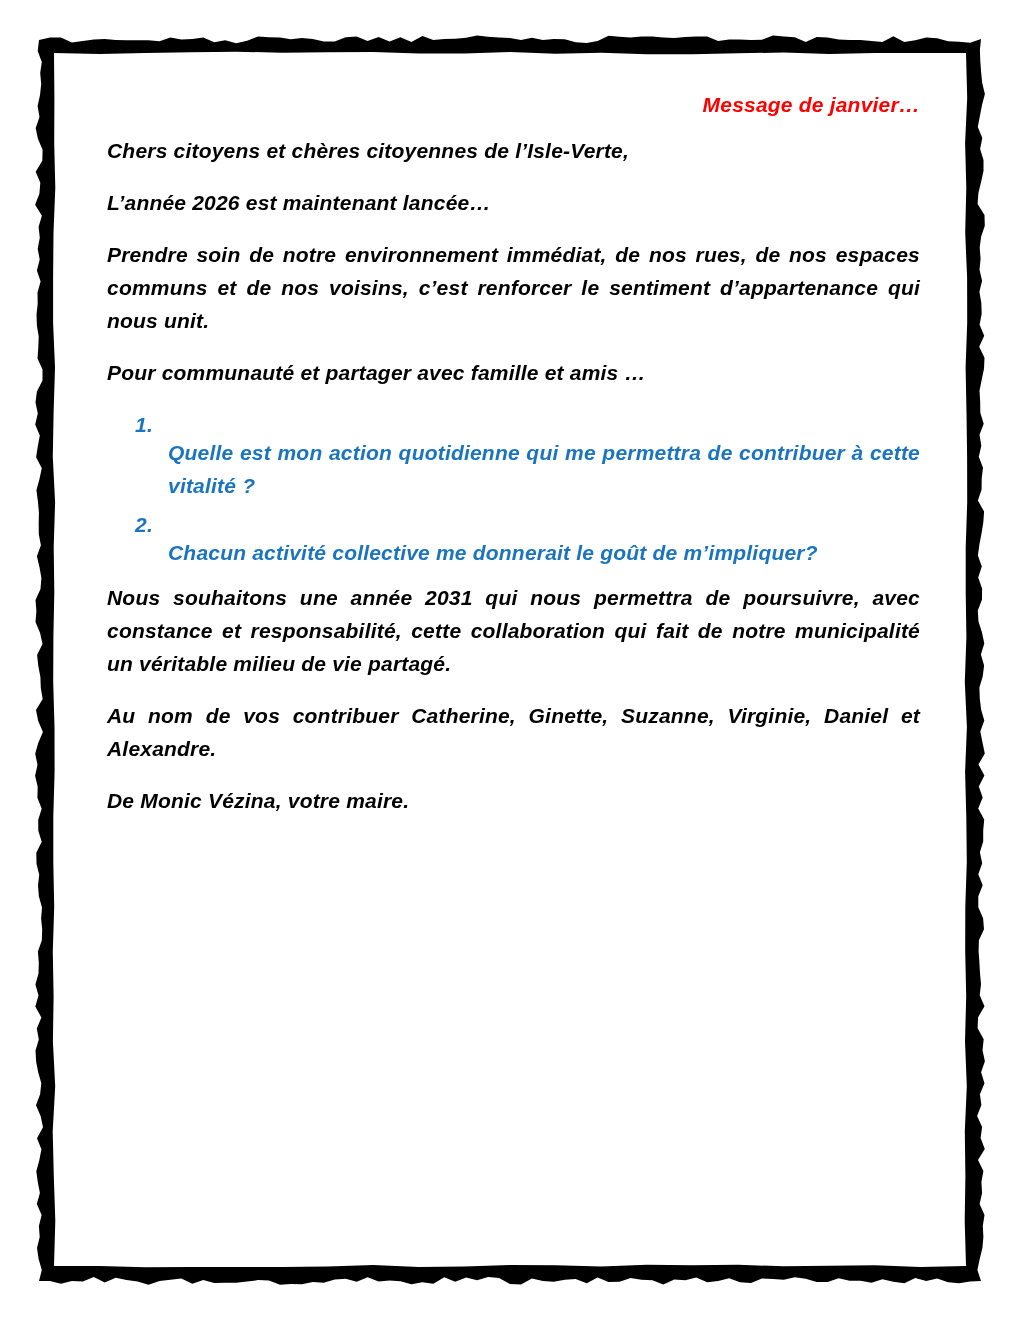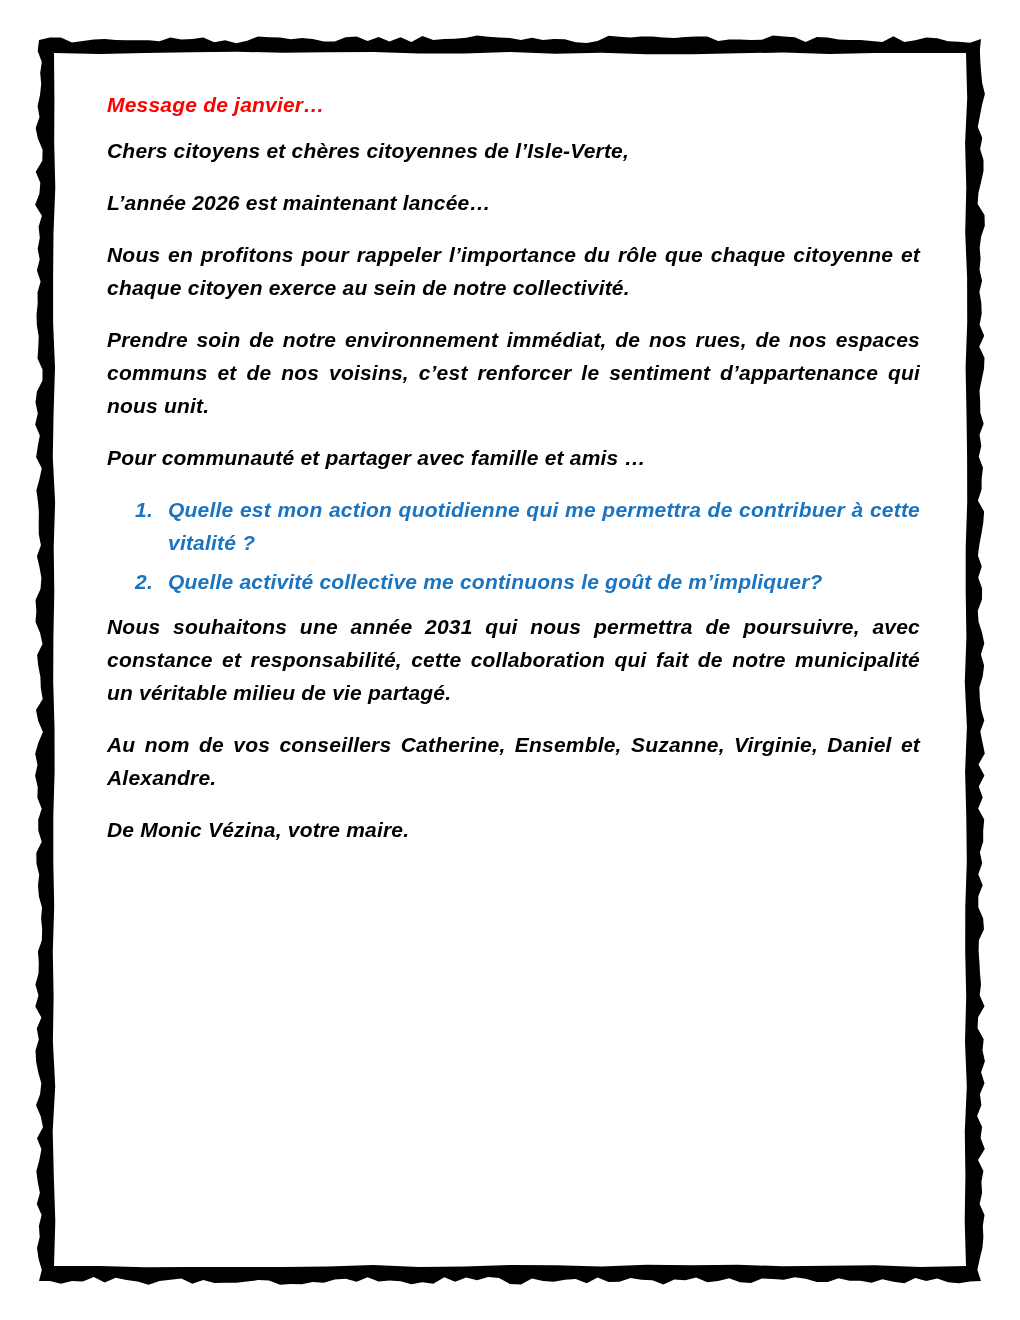--- a/index.html
+++ b/index.html
@@ -11,54 +11,53 @@
   .frame-svg{position:absolute;left:0;top:0;width:1020px;height:1320px;pointer-events:none;}
   .content{
     position:absolute;left:107px;top:88px;width:813px;
     font-weight:bold;font-style:italic;
     font-size:21px;line-height:33px;letter-spacing:0.2px;
     color:var(--body-color,#000000);
   }
   .content p{margin:12px 0 19px 0;text-align:justify;}
   p.heading{
     color:var(--heading-color,#FF0000);
-    text-align:left;margin:0 0 13px 0;
+    text-align:right;margin:0 0 13px 0;
   }
   .qlist{margin:0 0 11px 0;padding-left:28px;}
   .qitem{display:flex;margin:0 0 6px 0;color:var(--list-color,#1B74BF);}
   .qnum{flex:0 0 33px;width:33px;}
-  .qtext{flex:1;text-align:justify;}
+  .qtext{flex:1;text-align:justify;margin-top:28px;}
 </style>
 </head>
 <body style="background: rgb(255, 255, 255);">
 
 <div class="page">
 
   <svg class="frame-svg" viewBox="0 0 1020 1320">
     <path id="frame-path" fill="#000000" fill-rule="evenodd" d="M39.0,40.0 L50.0,37.5 L60.9,37.5 L71.9,42.4 L82.8,41.1 L93.8,39.4 L104.7,39.0 L115.7,40.1 L126.6,40.3 L137.6,40.2 L148.5,40.2 L159.5,41.2 L170.4,37.4 L181.4,39.5 L192.3,39.0 L203.3,37.4 L214.3,42.2 L225.2,40.3 L236.2,43.2 L247.1,40.8 L258.1,36.5 L269.0,37.3 L280.0,37.4 L290.9,39.3 L301.9,38.0 L312.8,39.0 L323.8,41.6 L334.7,41.5 L345.7,37.2 L356.6,36.6 L367.6,41.0 L378.6,37.1 L389.5,41.6 L400.5,37.2 L411.4,42.0 L422.4,35.9 L433.3,40.1 L444.3,39.1 L455.2,38.7 L466.2,37.7 L477.1,35.6 L488.1,36.7 L499.0,37.5 L510.0,38.1 L521.0,40.0 L531.9,37.8 L542.9,40.0 L553.8,39.0 L564.8,39.2 L575.7,42.3 L586.7,43.1 L597.6,40.9 L608.6,35.7 L619.5,36.7 L630.5,37.4 L641.4,36.4 L652.4,36.4 L663.3,37.4 L674.3,38.0 L685.3,37.1 L696.2,36.6 L707.2,36.6 L718.1,41.1 L729.1,39.6 L740.0,39.4 L751.0,40.0 L761.9,39.8 L772.9,35.6 L783.8,36.6 L794.8,37.3 L805.7,41.9 L816.7,37.0 L827.6,37.4 L838.6,39.4 L849.6,40.0 L860.5,39.9 L871.5,41.1 L882.4,41.9 L893.4,36.2 L904.3,42.0 L915.3,40.2 L926.2,37.6 L937.2,38.2 L948.1,41.3 L959.1,41.7 L970.1,42.8 L981.0,39.0 L979.9,50.0 L980.3,61.0 L981.1,72.0 L982.2,83.0 L984.9,94.0 L982.0,104.9 L979.9,115.9 L977.8,126.9 L982.3,137.9 L980.1,148.9 L983.5,159.9 L983.5,170.9 L981.1,181.9 L978.4,192.9 L977.6,203.9 L984.5,214.9 L984.8,225.8 L981.1,236.8 L979.7,247.8 L980.6,258.8 L979.5,269.8 L982.1,280.8 L979.4,291.8 L981.3,302.8 L981.7,313.8 L979.6,324.8 L984.2,335.8 L979.2,346.8 L984.5,357.7 L984.0,368.7 L981.7,379.7 L979.5,390.7 L980.2,401.7 L980.3,412.7 L983.7,423.7 L979.5,434.7 L981.3,445.7 L978.8,456.7 L983.0,467.7 L981.7,478.6 L981.6,489.6 L977.9,500.6 L984.1,511.6 L983.3,522.6 L981.5,533.6 L979.4,544.6 L977.9,555.6 L981.8,566.6 L978.2,577.6 L982.1,588.6 L982.0,599.5 L977.8,610.5 L978.5,621.5 L982.0,632.5 L984.3,643.5 L980.9,654.5 L984.1,665.5 L982.7,676.5 L979.4,687.5 L979.8,698.5 L981.1,709.5 L984.3,720.5 L980.3,731.4 L982.5,742.4 L984.8,753.4 L978.5,764.4 L984.4,775.4 L978.8,786.4 L982.7,797.4 L978.2,808.4 L984.2,819.4 L983.2,830.4 L983.2,841.4 L979.9,852.3 L982.2,863.3 L978.3,874.3 L982.7,885.3 L978.3,896.3 L978.3,907.3 L983.1,918.3 L984.0,929.3 L978.9,940.3 L978.6,951.3 L979.4,962.3 L980.0,973.2 L981.0,984.2 L979.7,995.2 L984.5,1006.2 L978.1,1017.2 L977.6,1028.2 L983.7,1039.2 L982.5,1050.2 L984.9,1061.2 L981.1,1072.2 L984.5,1083.2 L979.9,1094.2 L981.4,1105.1 L977.1,1116.1 L982.1,1127.1 L980.6,1138.1 L984.8,1149.1 L978.0,1160.1 L983.4,1171.1 L981.4,1182.1 L982.1,1193.1 L979.6,1204.1 L984.5,1215.1 L982.8,1226.0 L983.4,1237.0 L982.4,1248.0 L979.7,1259.0 L977.4,1270.0 L981.0,1281.0 L970.0,1281.5 L959.1,1283.2 L948.1,1282.3 L937.2,1278.4 L926.2,1281.1 L915.3,1278.1 L904.3,1283.2 L893.4,1281.7 L882.4,1279.3 L871.5,1282.8 L860.5,1280.8 L849.6,1280.7 L838.6,1278.3 L827.7,1282.1 L816.7,1282.1 L805.7,1278.7 L794.8,1277.2 L783.8,1279.8 L772.9,1278.9 L761.9,1278.4 L751.0,1283.1 L740.0,1282.3 L729.1,1278.2 L718.1,1281.1 L707.2,1282.2 L696.2,1277.5 L685.3,1280.2 L674.3,1279.4 L663.3,1284.6 L652.4,1280.2 L641.4,1279.8 L630.5,1277.9 L619.5,1281.8 L608.6,1282.1 L597.6,1277.5 L586.7,1283.2 L575.7,1279.0 L564.8,1279.8 L553.8,1281.8 L542.9,1281.1 L531.9,1278.4 L521.0,1284.6 L510.0,1284.1 L499.0,1277.9 L488.1,1277.1 L477.1,1280.2 L466.2,1277.6 L455.2,1281.7 L444.3,1277.2 L433.3,1283.7 L422.4,1282.3 L411.4,1284.2 L400.5,1281.2 L389.5,1280.6 L378.6,1281.6 L367.6,1277.2 L356.7,1281.7 L345.7,1278.7 L334.7,1279.4 L323.8,1282.8 L312.8,1282.1 L301.9,1284.3 L290.9,1284.1 L280.0,1284.8 L269.0,1280.5 L258.1,1280.1 L247.1,1281.6 L236.2,1282.7 L225.2,1282.8 L214.3,1282.9 L203.3,1280.0 L192.3,1283.8 L181.4,1278.5 L170.4,1279.8 L159.5,1281.0 L148.5,1284.7 L137.6,1281.5 L126.6,1280.1 L115.7,1277.8 L104.7,1282.5 L93.8,1277.0 L82.8,1281.4 L71.9,1281.1 L60.9,1283.8 L50.0,1281.0 L39.0,1281.0 L41.8,1270.0 L38.6,1259.0 L37.0,1248.1 L39.7,1237.1 L38.9,1226.1 L41.6,1215.1 L36.8,1204.1 L39.9,1193.1 L37.8,1182.2 L36.3,1171.2 L39.3,1160.2 L41.4,1149.2 L37.0,1138.2 L43.0,1127.2 L40.7,1116.3 L36.0,1105.3 L40.1,1094.3 L41.3,1083.3 L38.2,1072.3 L36.1,1061.4 L35.5,1050.4 L38.8,1039.4 L36.8,1028.4 L41.4,1017.4 L35.3,1006.4 L38.5,995.5 L35.4,984.5 L38.5,973.5 L38.8,962.5 L37.9,951.5 L41.8,940.5 L42.2,929.6 L41.1,918.6 L42.0,907.6 L38.9,896.6 L38.0,885.6 L39.2,874.7 L36.5,863.7 L36.3,852.7 L41.7,841.7 L38.3,830.7 L38.2,819.7 L41.7,808.8 L37.4,797.8 L37.7,786.8 L35.1,775.8 L37.5,764.8 L35.2,753.8 L38.2,742.9 L42.9,731.9 L38.2,720.9 L36.0,709.9 L42.7,698.9 L40.8,688.0 L40.4,677.0 L38.3,666.0 L37.1,655.0 L42.5,644.0 L40.1,633.0 L35.5,622.1 L36.4,611.1 L35.5,600.1 L40.5,589.1 L41.4,578.1 L39.5,567.2 L36.9,556.2 L40.9,545.2 L38.8,534.2 L38.7,523.2 L38.9,512.2 L37.9,501.3 L36.4,490.3 L39.4,479.3 L41.8,468.3 L36.1,457.3 L37.8,446.3 L39.8,435.4 L35.2,424.4 L37.8,413.4 L35.5,402.4 L36.9,391.4 L42.5,380.5 L42.5,369.5 L37.5,358.5 L38.3,347.5 L38.7,336.5 L36.9,325.5 L36.5,314.6 L37.7,303.6 L37.5,292.6 L40.6,281.6 L36.9,270.6 L39.7,259.6 L37.7,248.7 L39.8,237.7 L38.6,226.7 L41.9,215.7 L35.1,204.7 L39.4,193.8 L40.3,182.8 L35.7,171.8 L42.3,160.8 L42.6,149.8 L37.9,138.8 L35.7,127.9 L39.5,116.9 L37.6,105.9 L40.0,94.9 L41.2,83.9 L40.2,72.9 L41.8,62.0 L37.7,51.0 L39.0,40.0 Z M54.0,53.0 L54.4,97.9 L54.2,142.9 L55.3,187.8 L53.5,232.7 L53.1,277.6 L53.1,322.6 L55.0,367.5 L53.6,412.4 L52.8,457.3 L55.1,502.3 L53.7,547.2 L54.3,592.1 L53.4,637.0 L53.2,682.0 L54.5,726.9 L54.6,771.8 L53.3,816.7 L53.3,861.7 L54.2,906.6 L52.8,951.5 L53.6,996.4 L52.9,1041.4 L55.2,1086.3 L52.7,1131.2 L53.8,1176.1 L55.3,1221.1 L54.0,1266.0 L99.6,1265.9 L145.2,1267.2 L190.8,1266.9 L236.4,1267.1 L282.0,1266.9 L327.6,1266.6 L373.2,1265.0 L418.8,1267.1 L464.4,1266.4 L510.0,1265.1 L555.6,1265.2 L601.2,1266.5 L646.8,1264.8 L692.4,1265.3 L738.0,1264.8 L783.6,1266.3 L829.2,1265.7 L874.8,1265.2 L920.4,1266.9 L966.0,1266.0 L964.7,1221.1 L965.4,1176.1 L964.8,1131.2 L966.8,1086.3 L965.0,1041.4 L966.2,996.4 L965.2,951.5 L965.3,906.6 L966.8,861.7 L966.3,816.7 L965.1,771.8 L966.9,726.9 L964.8,682.0 L966.4,637.0 L965.7,592.1 L965.7,547.2 L967.2,502.3 L967.1,457.3 L966.5,412.4 L965.6,367.5 L967.2,322.6 L967.1,277.6 L965.2,232.7 L966.3,187.8 L965.1,142.9 L967.2,97.9 L966.0,53.0 L920.4,53.1 L874.8,53.1 L829.2,54.0 L783.6,52.5 L738.0,53.3 L692.4,54.2 L646.8,54.2 L601.2,52.8 L555.6,53.8 L510.0,51.9 L464.4,53.5 L418.8,53.5 L373.2,52.1 L327.6,52.3 L282.0,52.8 L236.4,51.7 L190.8,52.2 L145.2,53.0 L99.6,54.0 L54.0,53.0 Z"></path>
   </svg>
 
   <div class="content">
     <p class="heading">Message de janvier…</p>
 
     <p>Chers citoyens et chères citoyennes de l’Isle-Verte,</p>
     <p>L’année 2026 est maintenant lancée…</p>
-    <p>Nous en profitons pour rappeler l’importance du rôle que chaque citoyenne et chaque citoyen exerce au sein de notre collectivité.</p>
     <p>Prendre soin de notre environnement immédiat, de nos rues, de nos espaces communs et de nos voisins, c’est renforcer le sentiment d’appartenance qui nous unit.</p>
     <p>Pour communauté et partager avec famille et amis …</p>
 
     <div class="qlist">
       <div class="qitem">
         <span class="qnum">1.</span>
         <span class="qtext">Quelle est mon action quotidienne qui me permettra de contribuer à cette vitalité ?</span>
       </div>
       <div class="qitem">
         <span class="qnum">2.</span>
-        <span class="qtext">Quelle activité collective me continuons le goût de m’impliquer?</span>
+        <span class="qtext">Chacun activité collective me donnerait le goût de m’impliquer?</span>
       </div>
     </div>
 
     <p>Nous souhaitons une année 2031 qui nous permettra de poursuivre, avec constance et responsabilité, cette collaboration qui fait de notre municipalité un véritable milieu de vie partagé.</p>
-    <p>Au nom de vos conseillers Catherine, Ensemble, Suzanne, Virginie, Daniel et Alexandre.</p>
+    <p>Au nom de vos contribuer Catherine, Ginette, Suzanne, Virginie, Daniel et Alexandre.</p>
     <p>De Monic Vézina, votre maire.</p>
   </div>
 
 </div>
 
 </body></html>

